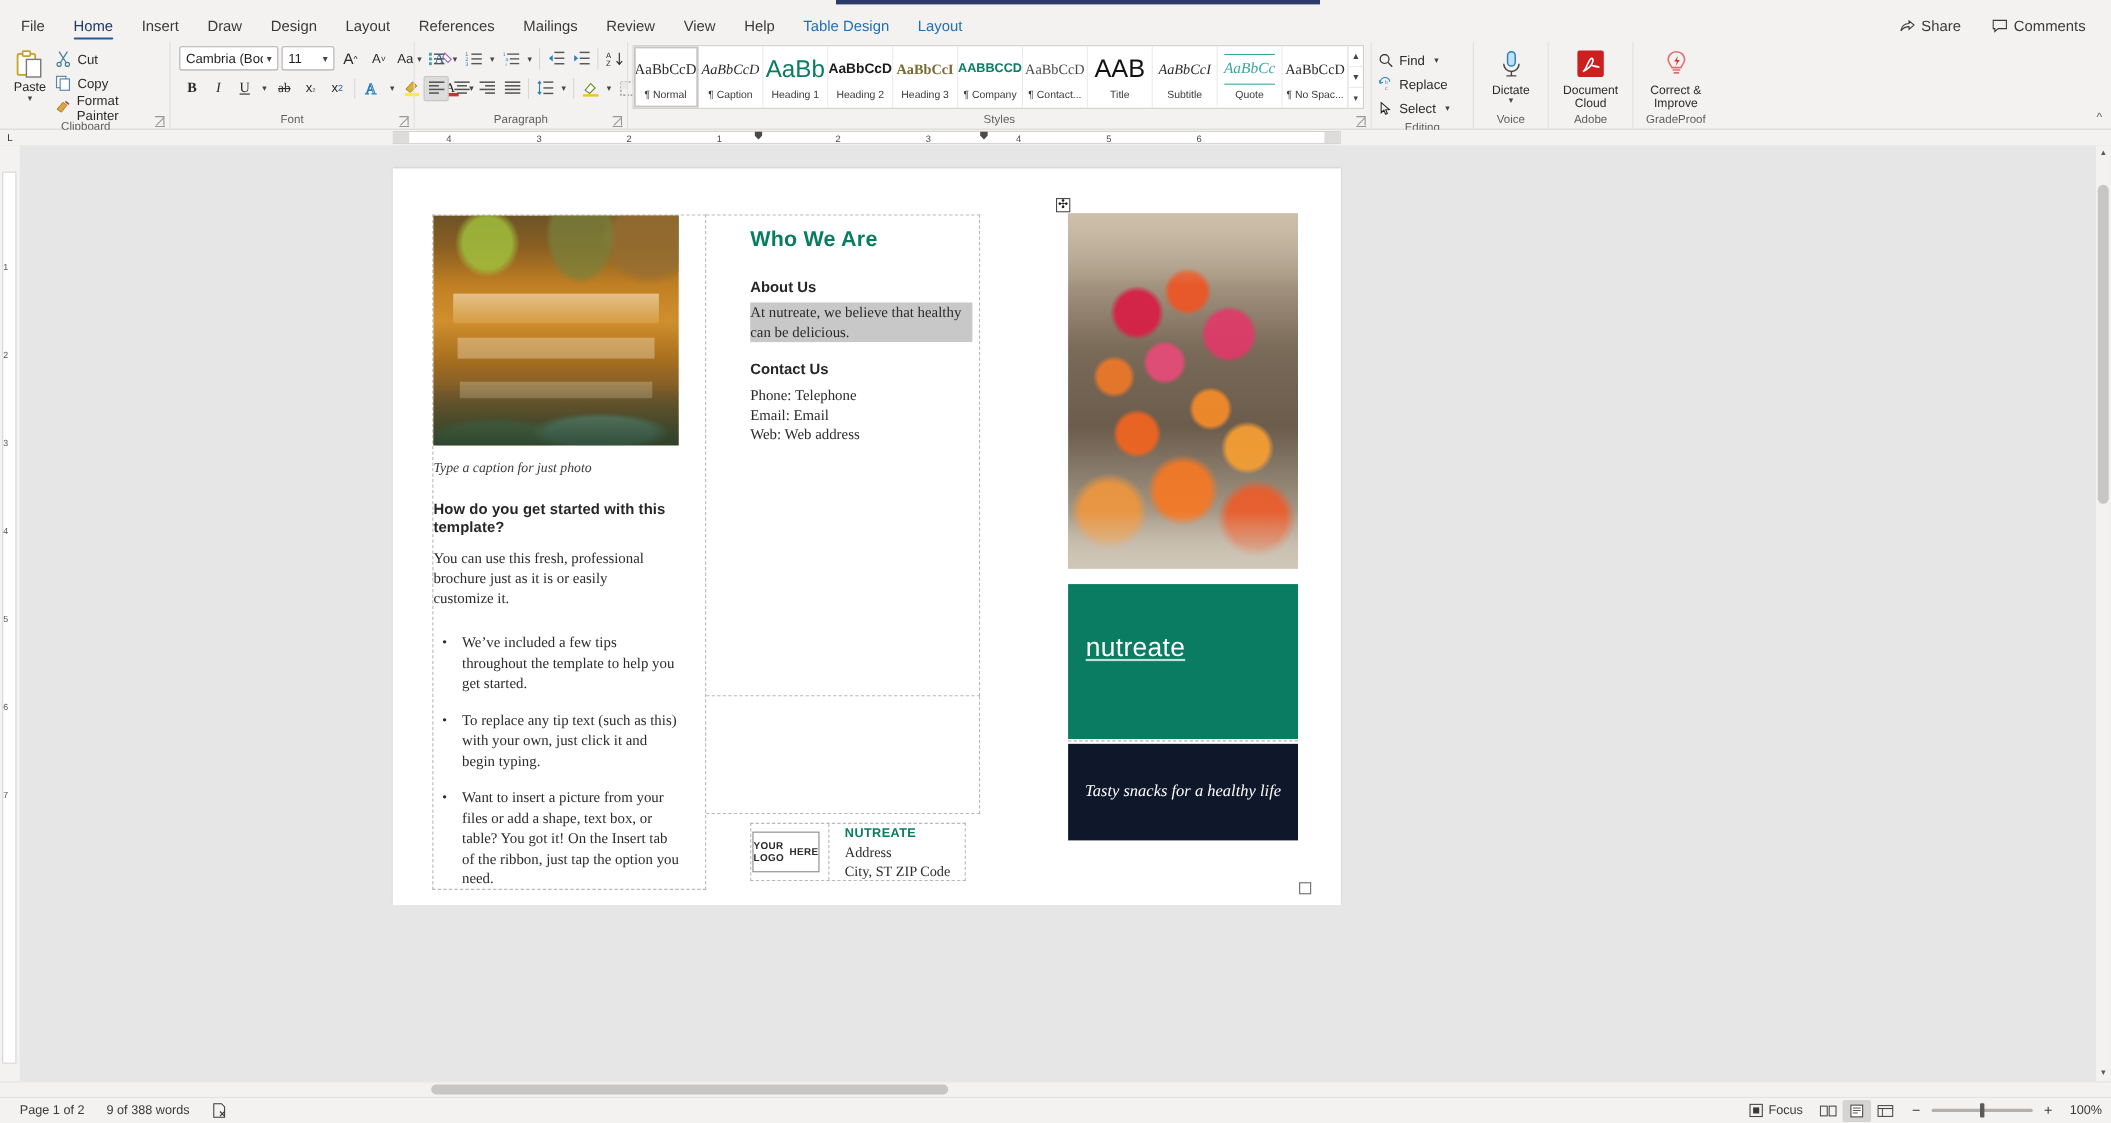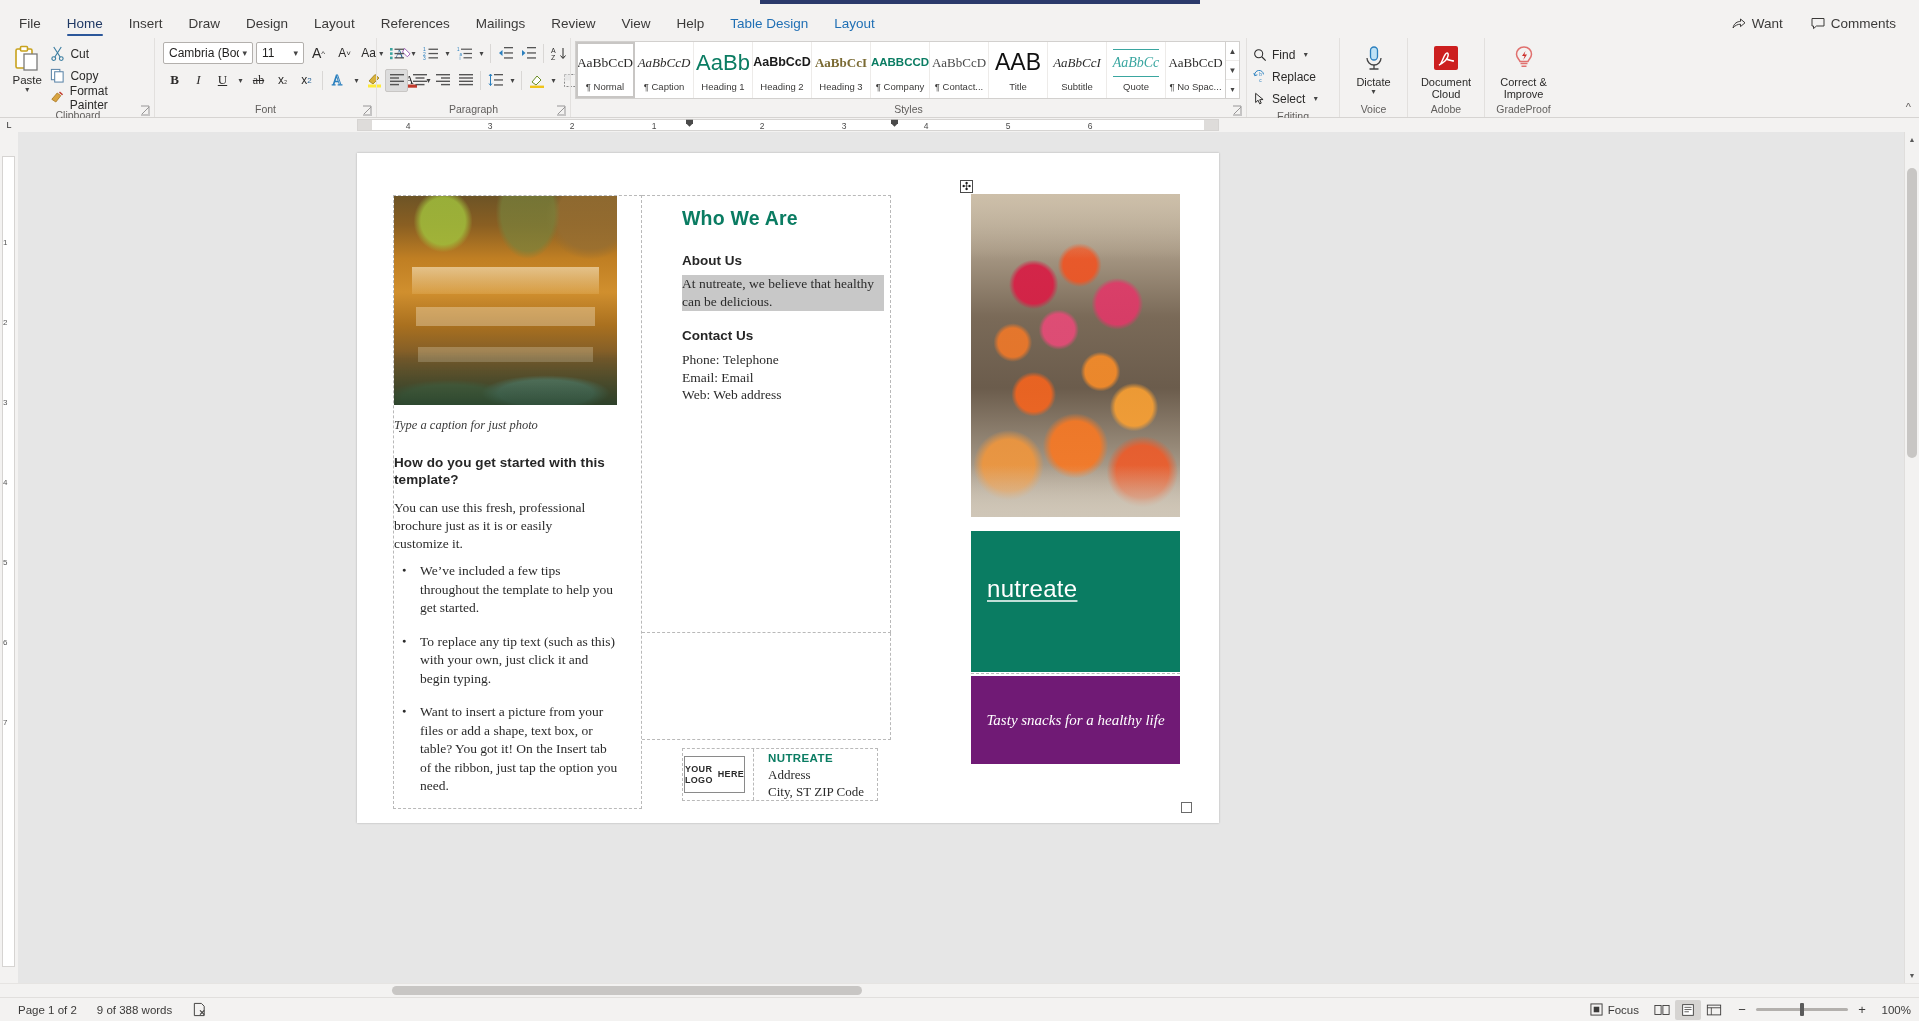--- a/index.html
+++ b/index.html
@@ -160,21 +160,21 @@
   }
   .photo1::after {
     content:""; position:absolute; left:0; bottom:0; width:100%; height:26%;
     background: linear-gradient(180deg, rgba(40,70,45,.0), rgba(30,60,40,.75)),
                 radial-gradient(ellipse at 68% 78%, rgba(110,150,130,.85) 0 22%, transparent 30%),
                 radial-gradient(ellipse at 25% 88%, rgba(90,120,80,.7) 0 20%, transparent 28%);
   }
   .caption { position: absolute; left: 0px; top: 222px; font-family: "Liberation Serif", serif; font-style: italic; font-size: 12.5px; color: #3a3a3a; }
   .lhead { position: absolute; left: 0px; top: 258px; width: 222px; font-size: 13.5px; font-weight: bold; color: #262626; line-height: 17px; letter-spacing:.1px; }
   .lpara { position: absolute; left: 0px; top: 303px; width: 214px; font-family: "Liberation Serif", serif; font-size: 13.5px; color: #2b2b2b; line-height: 18px; }
-  .blist { position: absolute; left: 0px; top: 366px; width: 224px; font-family: "Liberation Serif", serif; font-size: 13.5px; color: #2b2b2b; line-height: 18.5px; margin: 0; padding: 0; list-style: none; }
+  .blist { position: absolute; left: 0px; top: 379px; width: 224px; font-family: "Liberation Serif", serif; font-size: 13.5px; color: #2b2b2b; line-height: 18.5px; margin: 0; padding: 0; list-style: none; }
   .blist li { position: relative; padding-left: 26px; margin-bottom: 15px; }
   .blist li::before { content: "\25CF"; position: absolute; left: 8px; top: -1px; font-size: 7px; color: #2b2b2b; }
 
   
   .colM { position: absolute; left: 249px; top: 0; width: 249px; bottom: 0; }
   .mBox1 { position: absolute; left: 0; top: 0; width: 100%; height: 438px; border: 1px dashed #b9b9b9; border-left: none; }
   .mBox2 { position: absolute; left: 0; top: 438px; width: 100%; height: 107px; border: 1px dashed #b9b9b9; border-left: none; border-top: none; }
   .whowe { position: absolute; left: 40px; top: 11px; font-size: 19.5px; font-weight: bold; color: #0a7c62; letter-spacing: .2px; text-align: center; }
   .subhd { position: absolute; left: 40px; font-size: 13.5px; font-weight: bold; color: #262626; }
   .mtext { position: absolute; left: 40px; font-family: "Liberation Serif", serif; font-size: 13.5px; color: #2b2b2b; line-height: 18px; }
@@ -227,21 +227,21 @@
   .greenbox {
     width: 209px; height: 141px; background: #0a7c62; position: relative;
   }
   .greenbox .brand {
     position: absolute; left: 16px; top: 44px; font-size: 24px; color: #fff; letter-spacing: .3px;
     text-decoration: underline; text-decoration-color: rgba(255,255,255,.75); text-underline-offset: 3px;
   }
   .greenstrip { width: 209px; height: 4px; background: #fff; position: relative; }
   .greenstrip::after { content:""; position:absolute; left:0; right:0; top:1px; border-top:1px dashed #b9b9b9; }
   .greenbox2 {
-    width: 209px; height: 88px; background: #701a75; display: flex; align-items: center; justify-content: center;
+    width: 209px; height: 88px; background: #0f172a; display: flex; align-items: center; justify-content: center;
   }
   .greenbox2 .tag { font-family: "Liberation Serif", serif; font-style: italic; font-size: 15px; color: #fff; }
 
   
   .vscroll {
     position: absolute; right: 0; top: 0; bottom: 0; width: 15px; background: #f3f2f1; border-left: 1px solid #e0dedc;
   }
   .vscroll .arrow { height: 15px; display:flex; align-items:center; justify-content:center; font-size:7px; color:#5a5a5a; }
   .vscroll .thumb { position: absolute; left: 2px; right: 2px; top: 36px; height: 290px; background: #c8c6c4; border-radius: 6px; }
   .hscroll-wrap { height: 14px; background: #f3f2f1; position: relative; border-top: 1px solid #e6e4e2; }
@@ -285,21 +285,21 @@
     <div class="tab">View</div>
     <div class="tab">Help</div>
     <div class="tab ctx">Table Design</div>
     <div class="tab ctx">Layout</div>
 
     <div class="tabbar-right">
       <div class="tbtn">
         <svg width="14" height="13" viewBox="0 0 14 13">
             <path d="M1 11 C2 6 5.5 4.5 8.5 4.4 L8.5 2 L13 5.8 L8.5 9.6 L8.5 7.2 C5.5 7.2 3 8.5 1 11 Z" fill="none" stroke="#3b3a39" stroke-width="1"></path>
           </svg>
-        <span>Want</span>
+        <span>Share</span>
       </div>
       <div class="tbtn">
         <svg width="14" height="13" viewBox="0 0 14 13">
             <path d="M1 1.5 H13 V9 H5.5 L2.5 11.6 V9 H1 Z" fill="none" stroke="#3b3a39" stroke-width="1"></path>
           </svg>
         <span>Comments</span>
       </div>
     </div>
   </div>
 

